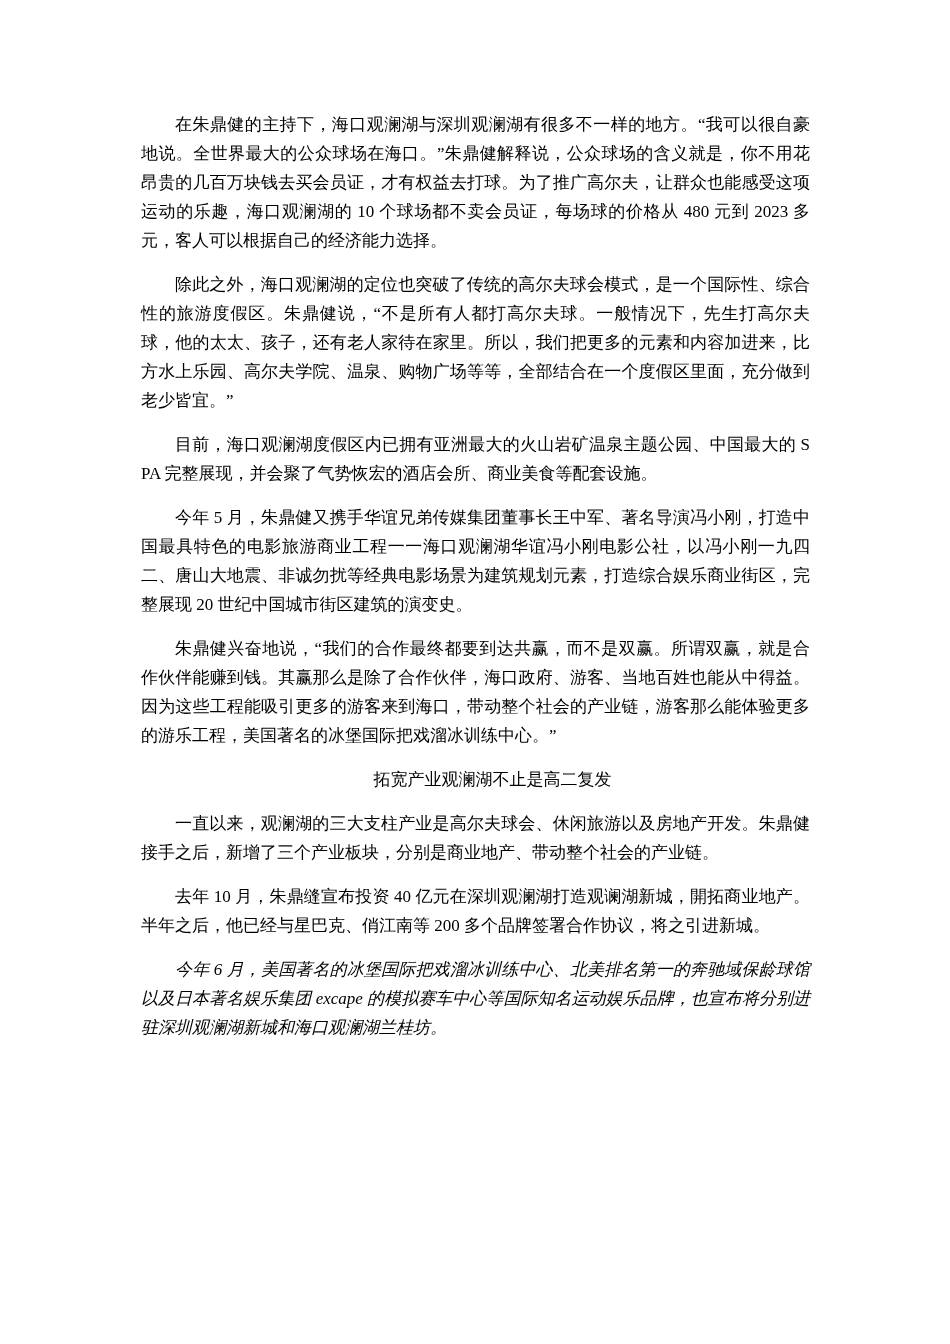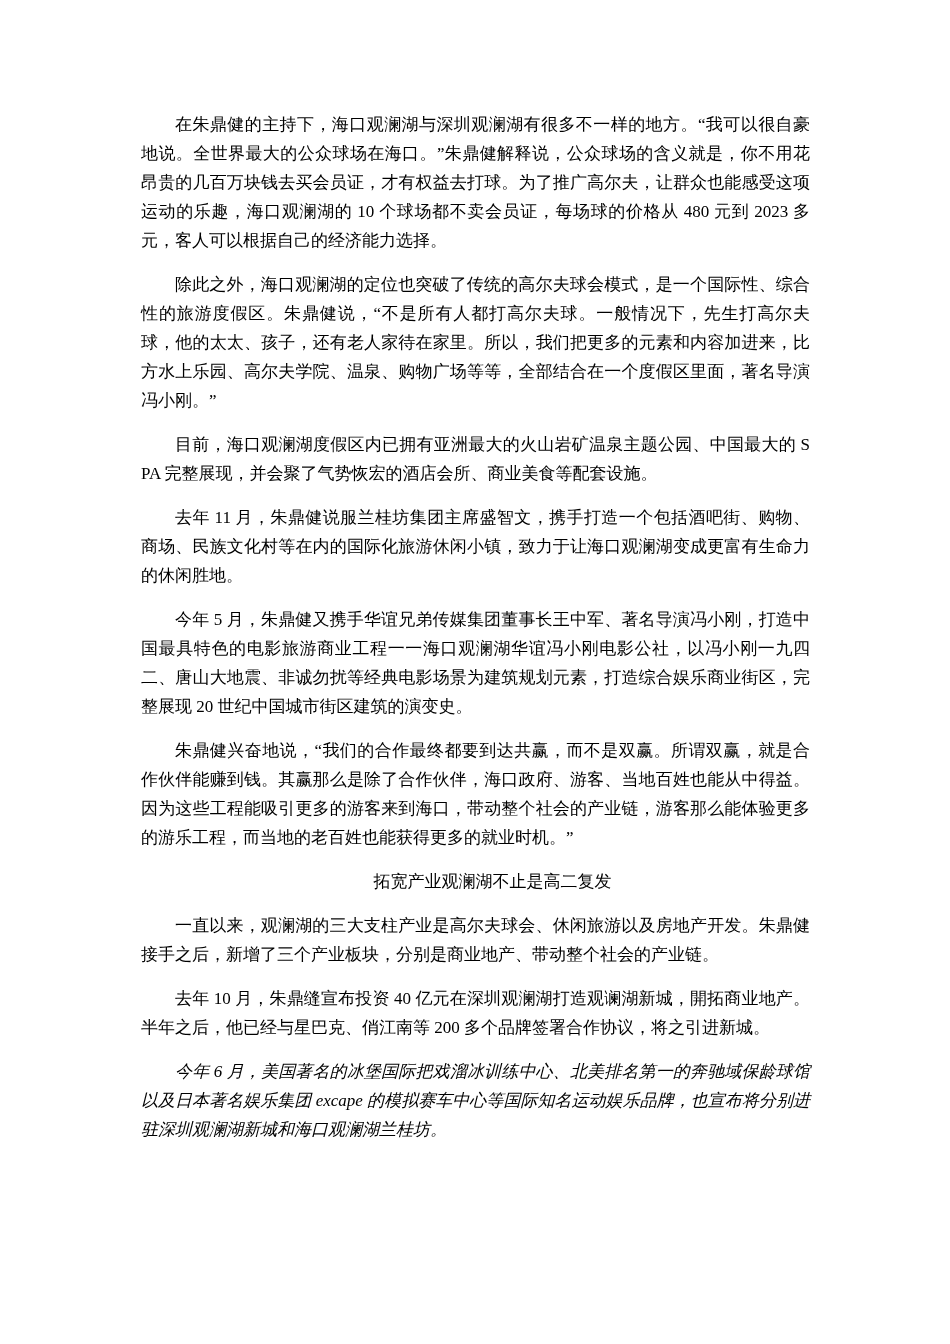--- a/index.html
+++ b/index.html
@@ -31,23 +31,22 @@
   .heading {
     text-align: center;
   }
 </style>
 </head>
 <body>
 
 <div class="page">
   <div class="doc-body">
     <p class="para">在朱鼎健的主持下，海口观澜湖与深圳观澜湖有很多不一样的地方。“我可以很自豪地说。全世界最大的公众球场在海口。”朱鼎健解释说，公众球场的含义就是，你不用花昂贵的几百万块钱去买会员证，才有权益去打球。为了推广高尔夫，让群众也能感受这项运动的乐趣，海口观澜湖的 10 个球场都不卖会员证，每场球的价格从 480 元到 2023 多元，客人可以根据自己的经济能力选择。</p>
-    <p class="para">除此之外，海口观澜湖的定位也突破了传统的高尔夫球会模式，是一个国际性、综合性的旅游度假区。朱鼎健说，“不是所有人都打高尔夫球。一般情况下，先生打高尔夫球，他的太太、孩子，还有老人家待在家里。所以，我们把更多的元素和内容加进来，比方水上乐园、高尔夫学院、温泉、购物广场等等，全部结合在一个度假区里面，著名导演冯小刚。”</p>
+    <p class="para">除此之外，海口观澜湖的定位也突破了传统的高尔夫球会模式，是一个国际性、综合性的旅游度假区。朱鼎健说，“不是所有人都打高尔夫球。一般情况下，先生打高尔夫球，他的太太、孩子，还有老人家待在家里。所以，我们把更多的元素和内容加进来，比方水上乐园、高尔夫学院、温泉、购物广场等等，全部结合在一个度假区里面，充分做到老少皆宜。”</p>
     <p class="para">目前，海口观澜湖度假区内已拥有亚洲最大的火山岩矿温泉主题公园、中国最大的 SPA 完整展现，并会聚了气势恢宏的酒店会所、商业美食等配套设施。</p>
-    <p class="para">去年 11 月，朱鼎健说服兰桂坊集团主席盛智文，携手打造一个包括酒吧街、购物、商场、民族文化村等在内的国际化旅游休闲小镇，致力于让海口观澜湖变成更富有生命力的休闲胜地。</p>
     <p class="para">今年 5 月，朱鼎健又携手华谊兄弟传媒集团董事长王中军、著名导演冯小刚，打造中国最具特色的电影旅游商业工程一一海口观澜湖华谊冯小刚电影公社，以冯小刚一九四二、唐山大地震、非诚勿扰等经典电影场景为建筑规划元素，打造综合娱乐商业街区，完整展现 20 世纪中国城市街区建筑的演变史。</p>
-    <p class="para">朱鼎健兴奋地说，“我们的合作最终都要到达共赢，而不是双赢。所谓双赢，就是合作伙伴能赚到钱。其赢那么是除了合作伙伴，海口政府、游客、当地百姓也能从中得益。因为这些工程能吸引更多的游客来到海口，带动整个社会的产业链，游客那么能体验更多的游乐工程，而当地的老百姓也能获得更多的就业时机。”</p>
+    <p class="para">朱鼎健兴奋地说，“我们的合作最终都要到达共赢，而不是双赢。所谓双赢，就是合作伙伴能赚到钱。其赢那么是除了合作伙伴，海口政府、游客、当地百姓也能从中得益。因为这些工程能吸引更多的游客来到海口，带动整个社会的产业链，游客那么能体验更多的游乐工程，美国著名的冰堡国际把戏溜冰训练中心。”</p>
     <p class="para heading">拓宽产业观澜湖不止是高二复发</p>
     <p class="para">一直以来，观澜湖的三大支柱产业是高尔夫球会、休闲旅游以及房地产开发。朱鼎健接手之后，新增了三个产业板块，分别是商业地产、带动整个社会的产业链。</p>
     <p class="para">去年 10 月，朱鼎缝宣布投资 40 亿元在深圳观澜湖打造观谰湖新城，開拓商业地产。半年之后，他已经与星巴克、俏江南等 200 多个品牌签署合作协议，将之引进新城。</p>
     <p class="para">今年 6 月，美国著名的冰堡国际把戏溜冰训练中心、北美排名第一的奔驰域保龄球馆以及日本著名娱乐集团 excape 的模拟赛车中心等国际知名运动娱乐品牌，也宣布将分别进驻深圳观澜湖新城和海口观澜湖兰桂坊。</p>
   </div>
 </div>
 
 </body></html>

